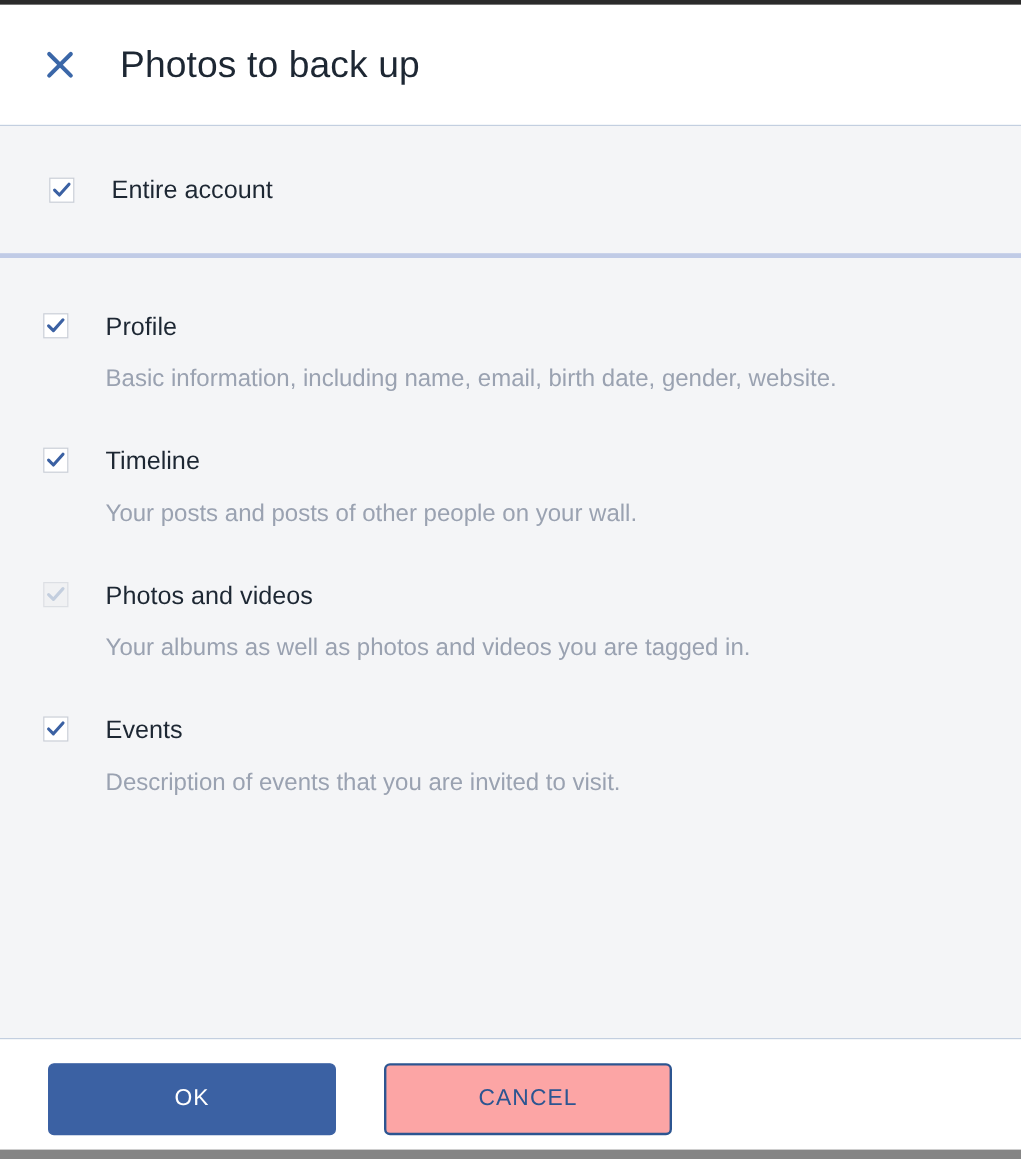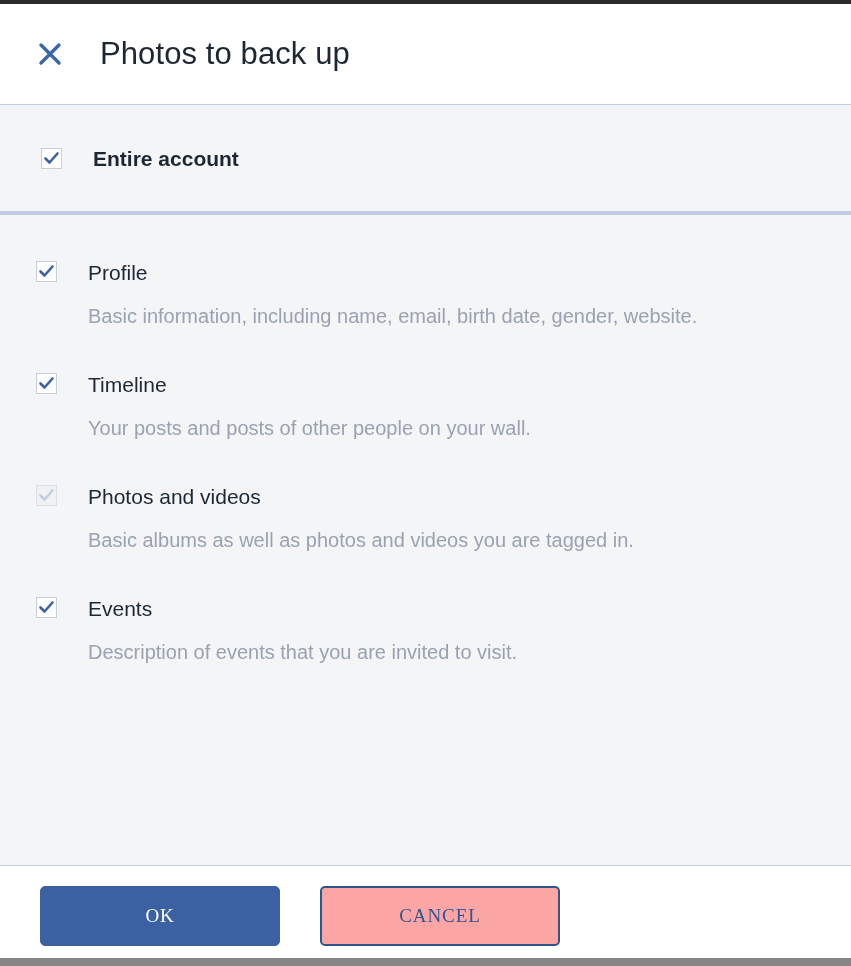--- a/index.html
+++ b/index.html
@@ -73,21 +73,20 @@
   .item-row {
     display: flex;
     align-items: flex-start;
     padding-left: 41px;
     box-sizing: border-box;
   }
 
   .root-row {
     height: 106px;
     align-items: center;
-    font-weight: bold;
   }
 
   .divider {
     height: 4px;
     background: #c0cbe6;
     width: 100%;
   }
 
   .checkbox {
     width: 21px;
@@ -155,21 +154,21 @@
     align-items: center;
     padding-left: 40px;
     box-sizing: border-box;
   }
 
   .btn {
     height: 60px;
     border-radius: 5px;
     font-size: 19px;
     letter-spacing: 0.9px;
-    font-family: Liberation Serif, serif;
+    font-family: Liberation Sans, sans-serif;
     cursor: pointer;
     box-sizing: border-box;
     display: flex;
     align-items: center;
     justify-content: center;
     padding: 0;
   }
 
   .btn-ok {
     width: 240px;
@@ -252,21 +251,21 @@
       </div>
 
       <div class="item-row sub-row">
         <span class="checkbox disabled">
           <svg width="19" height="19" viewBox="0 0 19 19">
             <polyline points="3.5,9.5 7.5,13.5 15.5,4.5" fill="none" stroke="#c3cede" stroke-width="2.6" stroke-linecap="round" stroke-linejoin="round"></polyline>
           </svg>
         </span>
         <div class="item-texts">
           <div class="item-label">Photos and videos</div>
-          <div class="item-desc">Basic albums as well as photos and videos you are tagged in.</div>
+          <div class="item-desc">Your albums as well as photos and videos you are tagged in.</div>
         </div>
       </div>
 
       <div class="item-row sub-row">
         <span class="checkbox">
           <svg width="19" height="19" viewBox="0 0 19 19">
             <polyline points="3.5,9.5 7.5,13.5 15.5,4.5" fill="none" stroke="#3b61a3" stroke-width="2.6" stroke-linecap="round" stroke-linejoin="round"></polyline>
           </svg>
         </span>
         <div class="item-texts">

